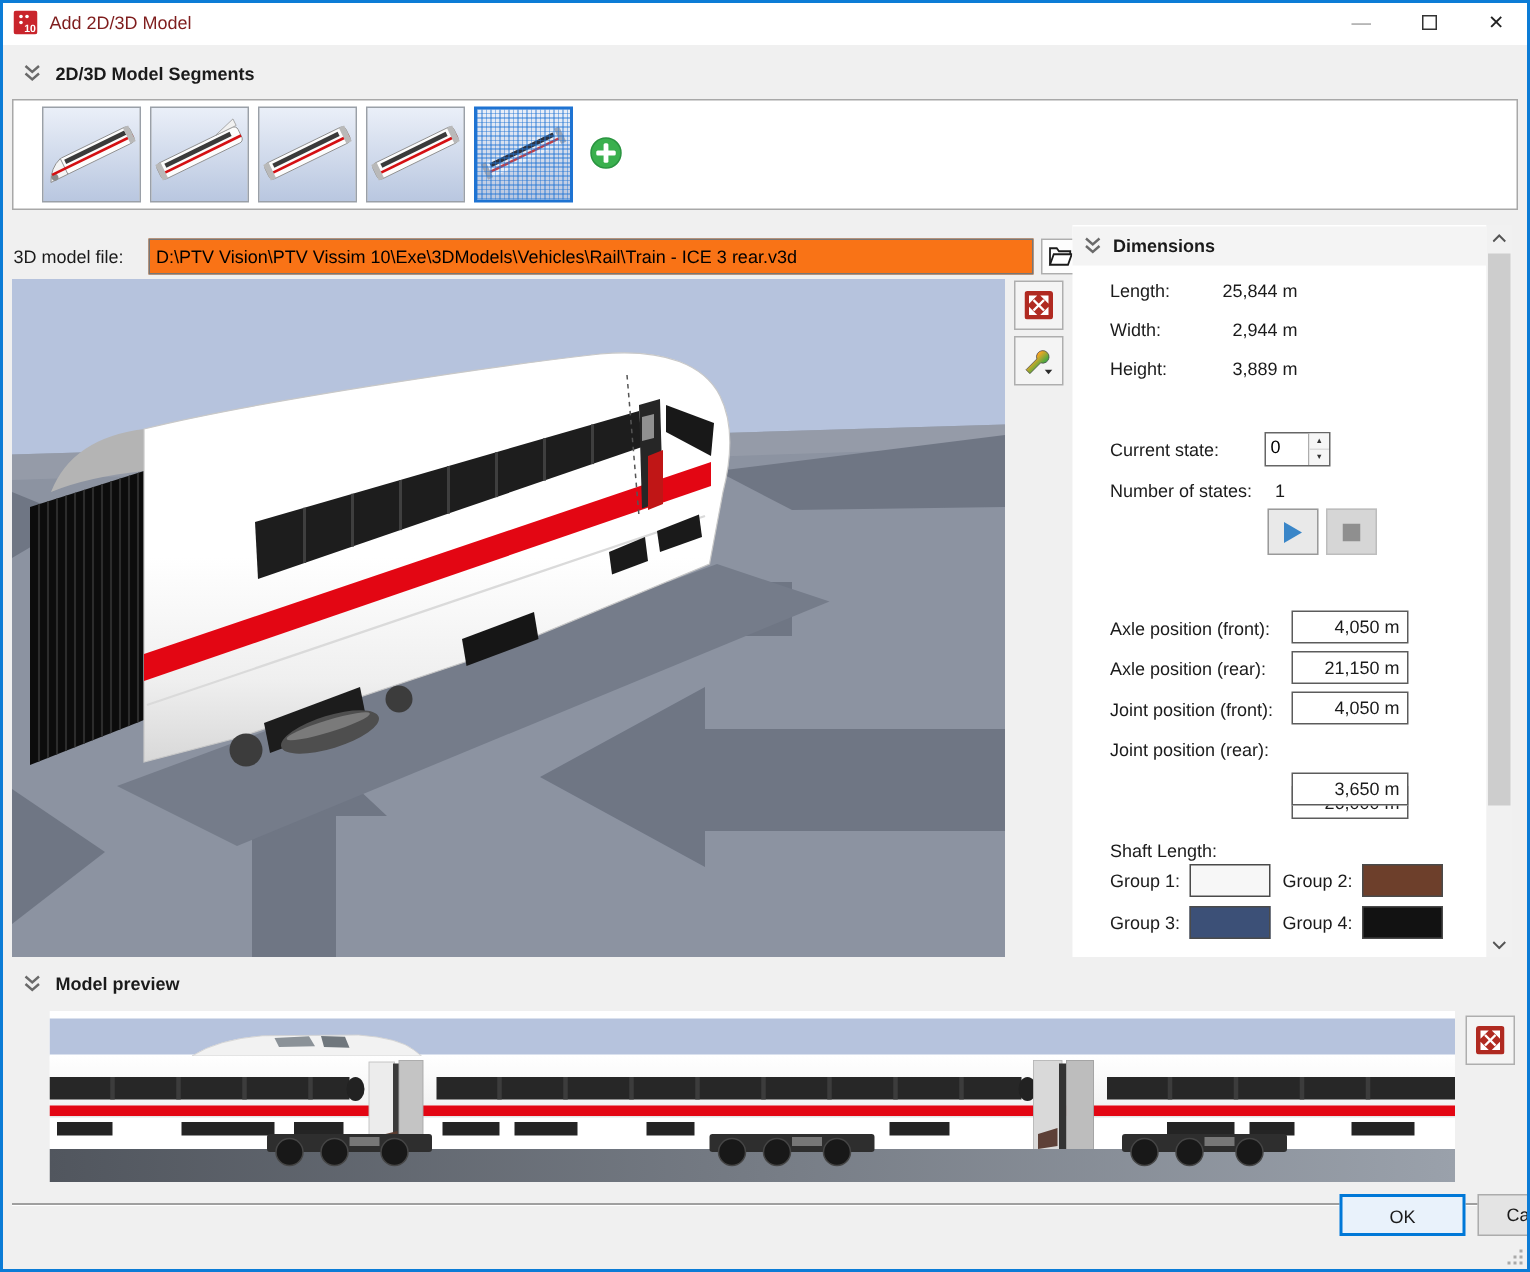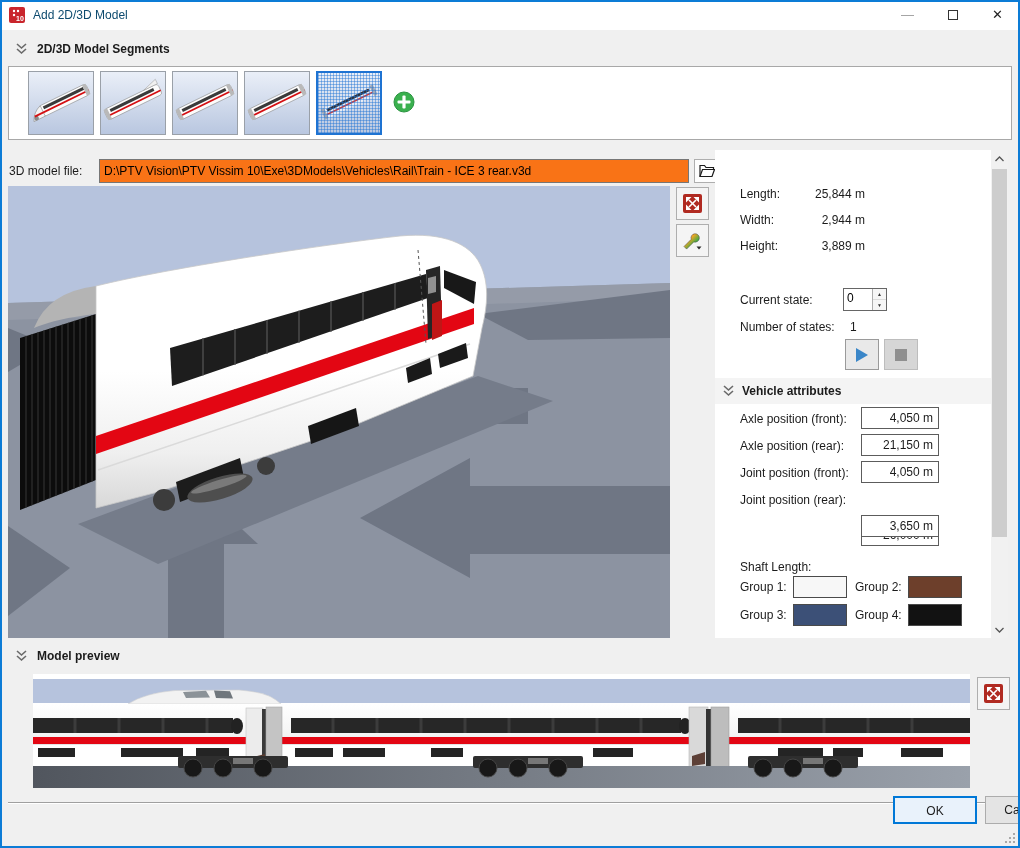--- a/index.html
+++ b/index.html
@@ -4,21 +4,21 @@
 <style>
   * { margin:0; padding:0; box-sizing:border-box; }
   html,body { background:#4a4a4a; }
   body { font-family:"Liberation Sans", sans-serif; font-size:12px; color:#1b1b1b; }
   #window { position:relative; width:1020px; height:848px; background:#f0f0f0; overflow:hidden; }
   .win-border { position:absolute; inset:0; border:2px solid #0c7cd6; pointer-events:none; z-index:99; }
 
   
   .titlebar { position:absolute; left:0; top:0; width:1020px; height:30px; background:#ffffff; }
   .app-icon { position:absolute; left:9px; top:7px; width:16px; height:16px; }
-  .title-text { position:absolute; left:33px; top:8px; font-size:12px; color:#0c4a6e; }
+  .title-text { position:absolute; left:33px; top:8px; font-size:12px; color:#7f1d1d; }
   .winbtn { position:absolute; top:0; width:45px; height:30px; text-align:center; line-height:30px; color:#222; font-size:13px; }
   .winbtn.min { right:90px; color:#9a9a9a; }
   .winbtn.max { right:45px; }
   .winbtn.close { right:0; }
   .max-box { display:inline-block; width:10px; height:10px; border:1px solid #333; vertical-align:middle; margin-top:-2px; }
 
   
   .sect-hdr { position:absolute; display:flex; align-items:center; gap:10px; }
   .sect-hdr b { font-size:12px; }
   .chev { width:11px; height:12px; }
@@ -292,20 +292,27 @@
             <stop offset="1" stop-color="#2f5fb3"></stop>
         </linearGradient>
       </defs>
       <path d="M2 15.5 l7.2-7.2 a4.2 4.2 0 1 1 2.6 2.6 L4.6 18.1 Z" fill="url(#wg2)" stroke="#444" stroke-width="0.5"></path>
       <polygon points="14.5,15.5 19.5,15.5 17,18.5" fill="#2b2b2b"></polygon>
     </svg>
   </div>
 
   <div class="rpanel">
 
+    <div class="rp-hdr" style="top:1px;">
+      <svg class="chev" viewBox="0 0 11 12">
+        <polyline points="1,1 5.5,5 10,1" fill="none" stroke="#6a6a6a" stroke-width="1.6"></polyline>
+        <polyline points="1,6 5.5,10 10,6" fill="none" stroke="#6a6a6a" stroke-width="1.6"></polyline>
+      </svg>
+      <b>Dimensions</b>
+    </div>
     <span class="rp-label" style="top:33px;">Length:</span>
     <span class="rp-val" style="top:33px;">25,844 m</span>
     <span class="rp-label" style="top:59px;">Width:</span>
     <span class="rp-val" style="top:59px;">2,944 m</span>
     <span class="rp-label" style="top:85px;">Height:</span>
     <span class="rp-val" style="top:85px;">3,889 m</span>
 
     <span class="rp-label" style="top:139px;">Current state:</span>
     <div class="spinbox" style="top:138px;">
       <input class="spin-val" value="0" style="">
@@ -320,27 +327,20 @@
       <svg width="12" height="14" viewBox="0 0 12 14">
         <polygon points="0,0 12,7 0,14" fill="#3a86c8"></polygon>
       </svg>
     </div>
     <div class="media-btn stop" style="top:189px;">
       <svg width="12" height="12" viewBox="0 0 12 12">
         <rect x="0" y="0" width="12" height="12" fill="#8f8f8f"></rect>
       </svg>
     </div>
 
-    <div class="rp-hdr" style="top:228px;">
-      <svg class="chev" viewBox="0 0 11 12">
-        <polyline points="1,1 5.5,5 10,1" fill="none" stroke="#6a6a6a" stroke-width="1.6"></polyline>
-        <polyline points="1,6 5.5,10 10,6" fill="none" stroke="#6a6a6a" stroke-width="1.6"></polyline>
-      </svg>
-      <b>Vehicle attributes</b>
-    </div>
     <span class="rp-label" style="top:258px;">Axle position (front):</span>
     <div class="attr-box" style="top:257px;">4,050 m</div>
     <span class="rp-label" style="top:285px;">Axle position (rear):</span>
     <div class="attr-box" style="top:284px;">21,150 m</div>
     <span class="rp-label" style="top:312px;">Joint position (front):</span>
     <div class="attr-box" style="top:311px;">4,050 m</div>
     <span class="rp-label" style="top:339px;">Joint position (rear):</span>
     <div class="attr-box" style="top:338px;margin-top:36px;">26,000 m</div>
     <span class="rp-label" style="top:366px;margin-top:40px;">Shaft Length:</span>
     <div class="attr-box" style="top:365px;">3,650 m</div>

